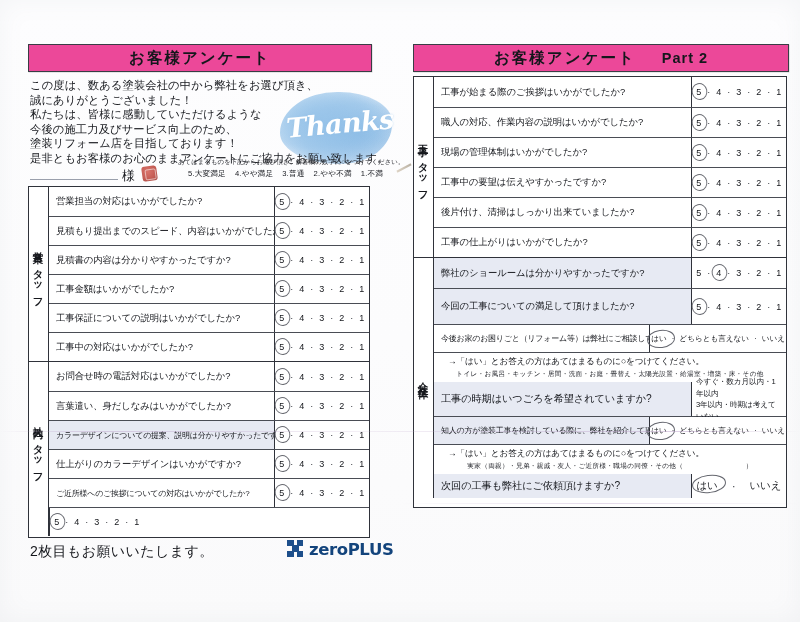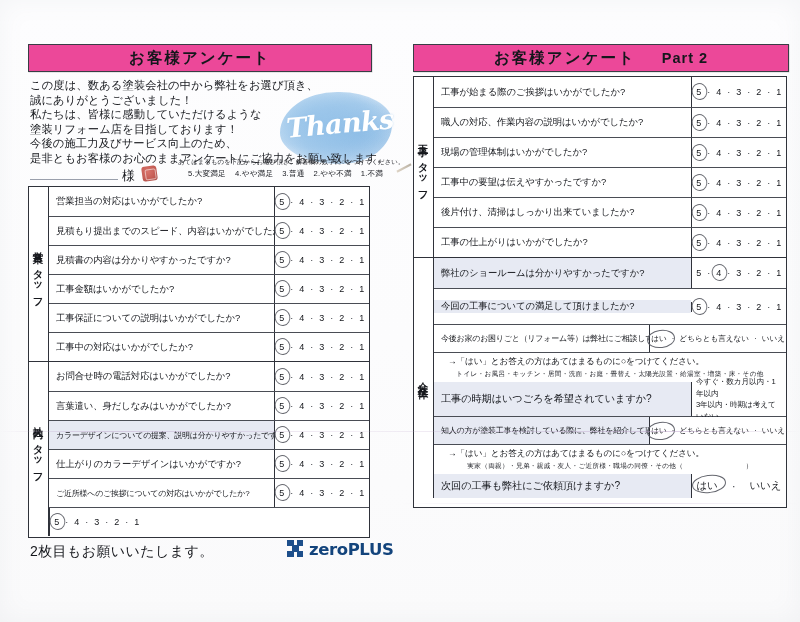--- a/index.html
+++ b/index.html
@@ -244,22 +244,22 @@
   <div class="sheet sheet-left">
 
     <div class="title-bar" id="title-left">
       <span>お客様アンケート</span>
     </div>
 
     <div class="intro">
       <div>この度は、数ある塗装会社の中から弊社をお選び頂き、</div>
       <div>誠にありがとうございました！</div>
       <div>私たちは、皆様に感動していただけるような</div>
+      <div>今後の施工力及びサービス向上のため、</div>
       <div>塗装リフォーム店を目指しております！</div>
-      <div>今後の施工力及びサービス向上のため、</div>
       <div>是非ともお客様のお心のままアンケートにご協力をお願い致します。</div>
     </div>
 
     <div class="thanks">
       <div class="blob"></div>
       <div class="word">Thanks</div>
     </div>
 
     <div class="nameline">
       <div class="name-rule"></div>
@@ -625,21 +625,21 @@
                   <span class="num circled">4</span>
                   <span class="dot">·</span>
                   <span class="num">3</span>
                   <span class="dot">·</span>
                   <span class="num">2</span>
                   <span class="dot">·</span>
                   <span class="num">1</span>
                 </div>
               </div>
             </div>
-            <div class="qrow shaded-row" style="height: 36px; align-items: center;">
+            <div class="qrow shaded-row" style="height: 36px;">
               <div class="qtext">今回の工事についての満足して頂けましたか?</div>
               <div class="qans">
                 <div class="scale">
                   <span class="num circled">5</span>
                   <span class="dot">·</span>
                   <span class="num">4</span>
                   <span class="dot">·</span>
                   <span class="num">3</span>
                   <span class="dot">·</span>
                   <span class="num">2</span>

